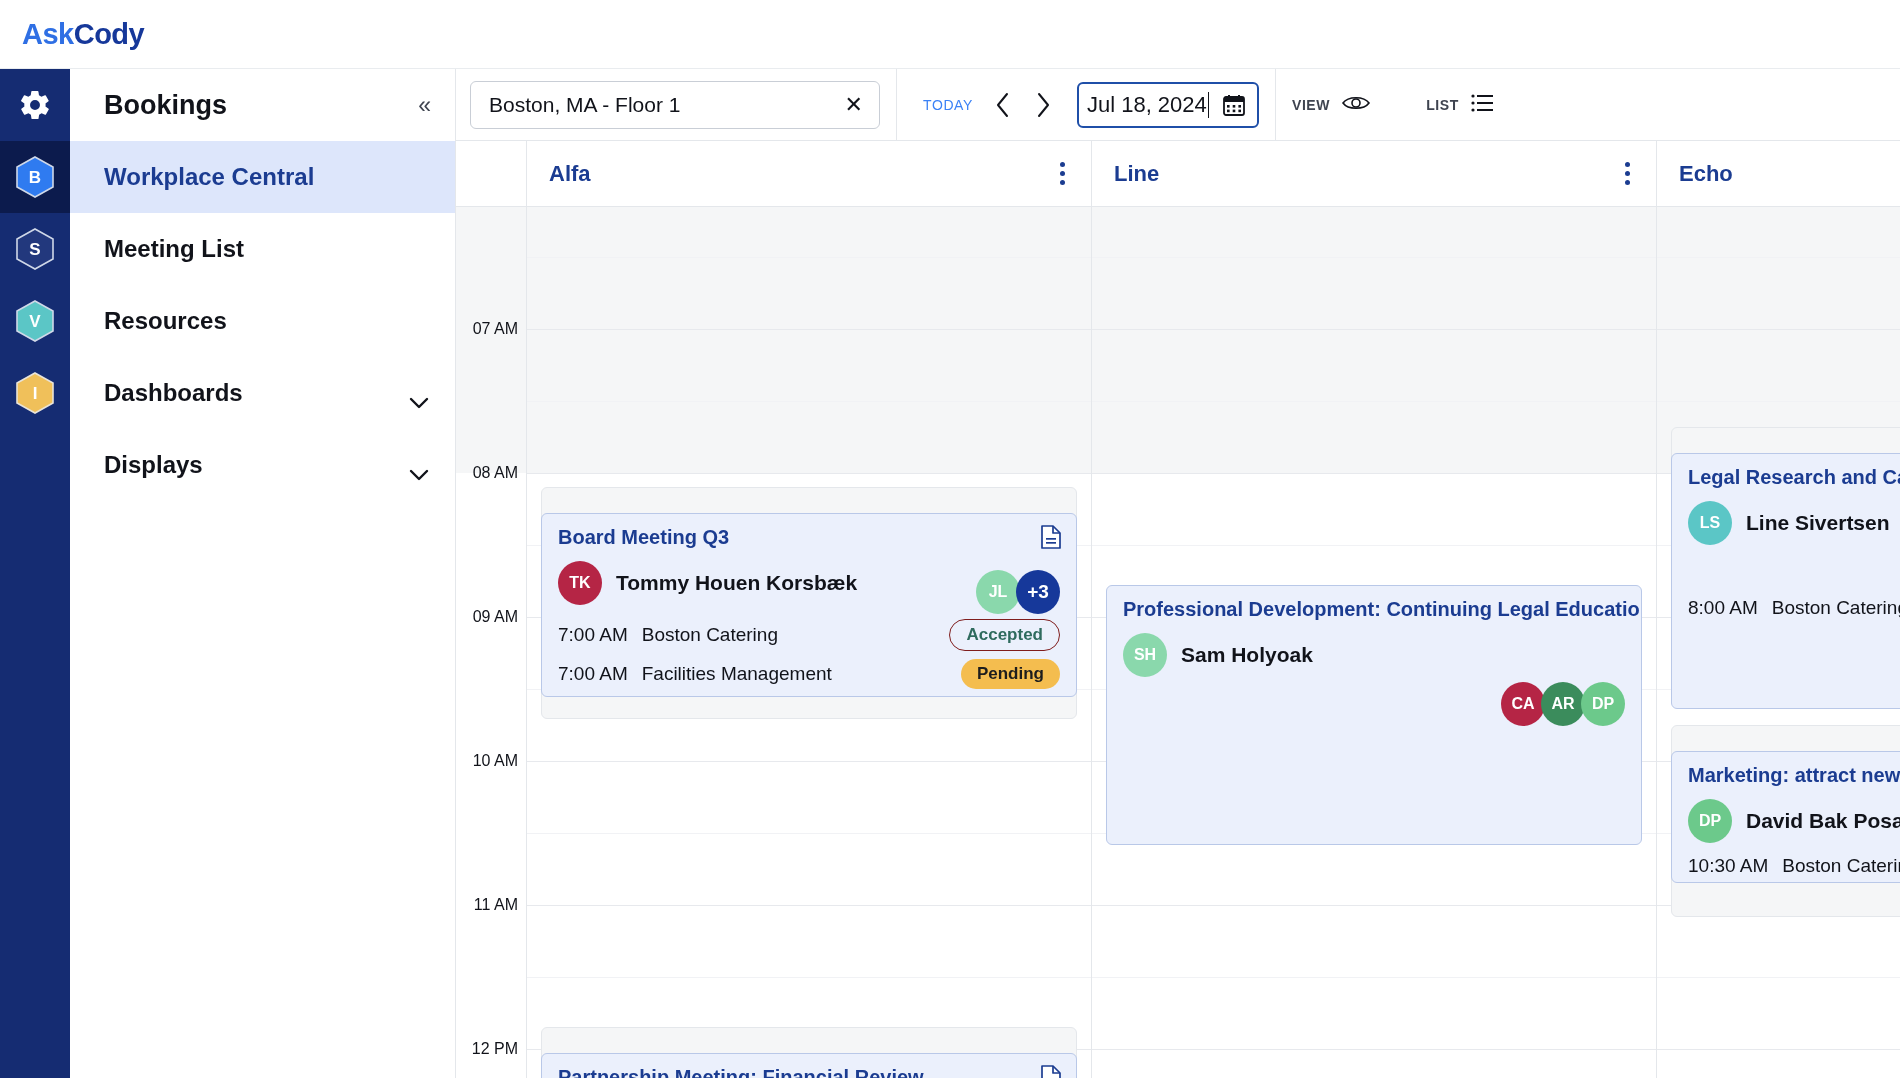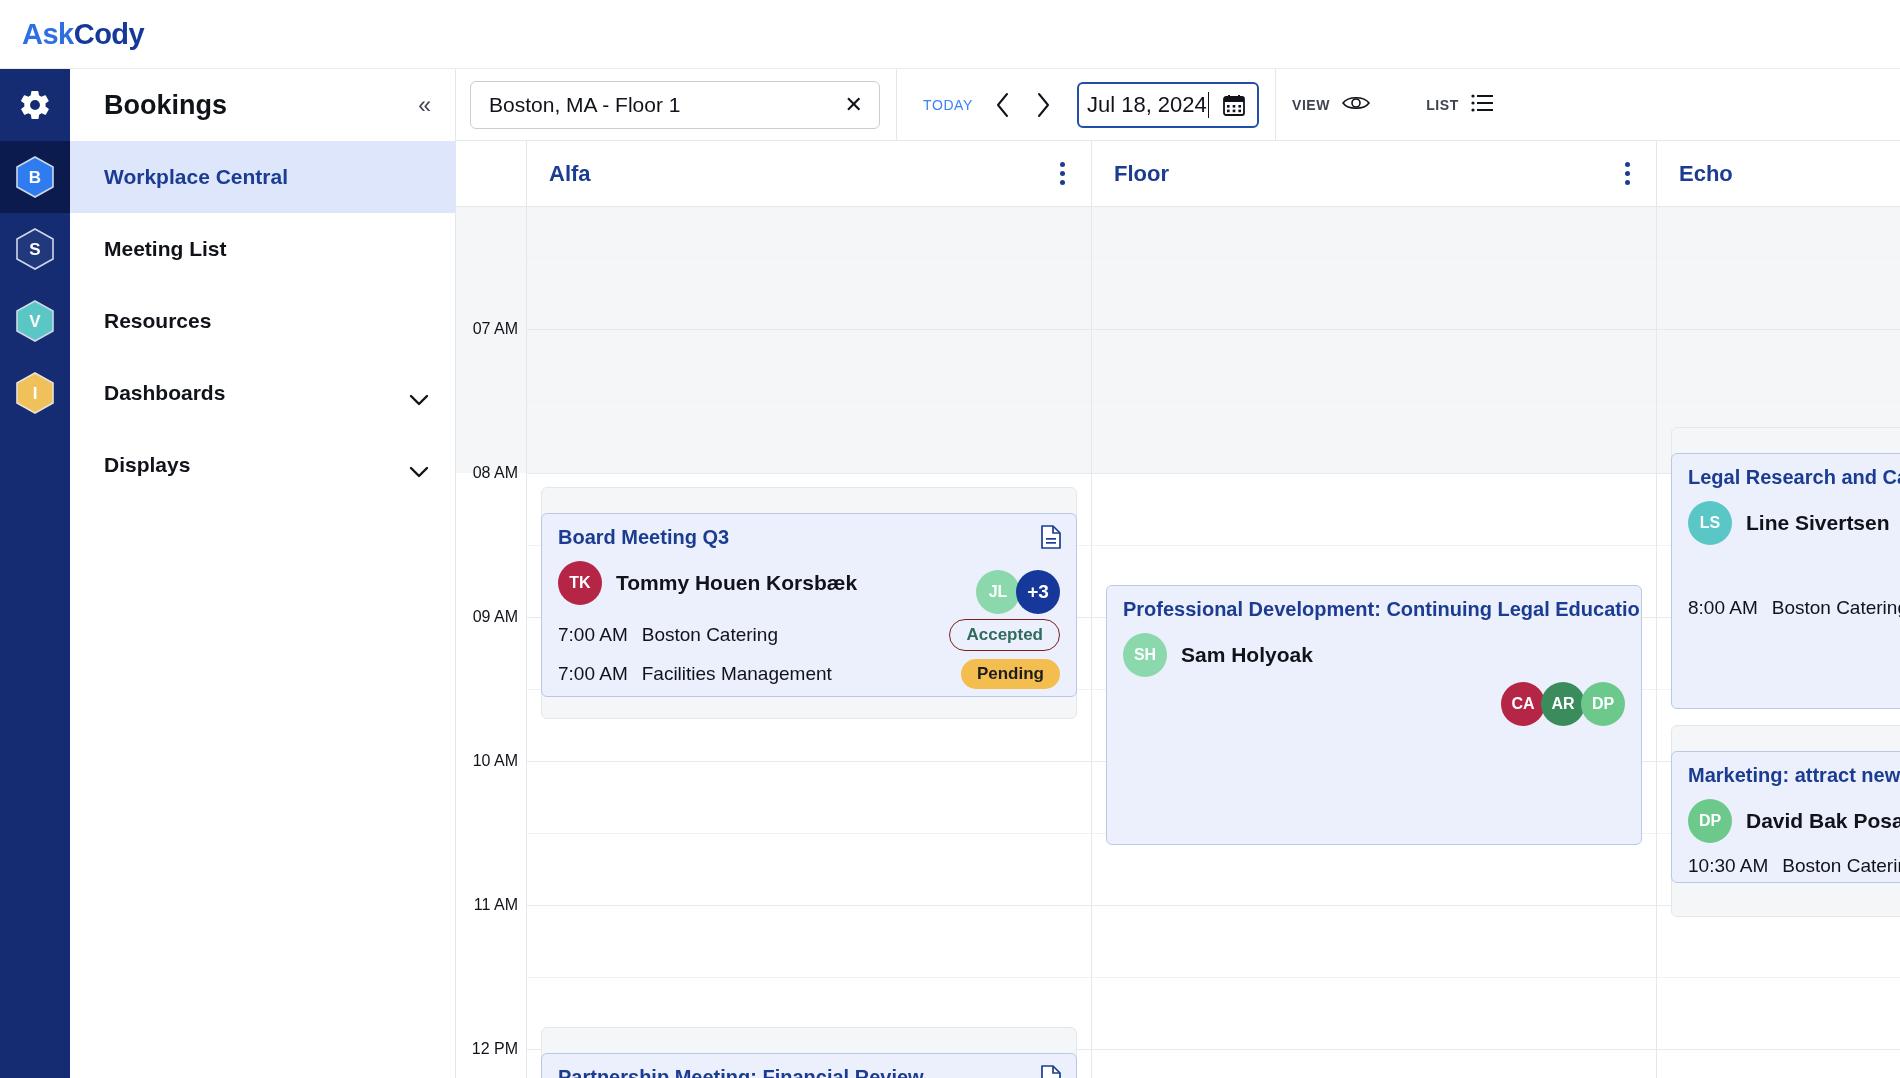--- a/index.html
+++ b/index.html
@@ -70,21 +70,21 @@
   .nav-title { font-size: 27px; font-weight: 700; color: #11131a; }
   .collapse-btn {
     font-size: 23px; color: #3f4450; cursor: pointer;
     line-height: 1; letter-spacing: -2px;
   }
   .nav-item {
     height: 72px;
     display: flex; align-items: center;
     justify-content: space-between;
     padding: 0 26px 0 34px;
-    font-size: 21px; font-weight: 700; color: #11131a;
+    font-size: 24px; font-weight: 700; color: #11131a;
     cursor: pointer;
   }
   .nav-item.active { background: #dde6fb; color: #1b3c91; }
   .chev { width: 20px; height: 12px; flex: 0 0 auto; }
 
   
   .main {
     flex: 1; min-width: 0;
     display: flex; flex-direction: column;
     background: #fff;
@@ -407,21 +407,21 @@
       <div class="col-head">
         <span class="col-title">Alfa</span>
         <span class="kebab">
             <i></i>
             <i></i>
             <i></i>
           </span>
       </div>
 
       <div class="col-head">
-        <span class="col-title">Floor</span>
+        <span class="col-title">Line</span>
         <span class="kebab">
             <i></i>
             <i></i>
             <i></i>
           </span>
       </div>
 
       <div class="col-head">
         <span class="col-title">Echo</span>
 

